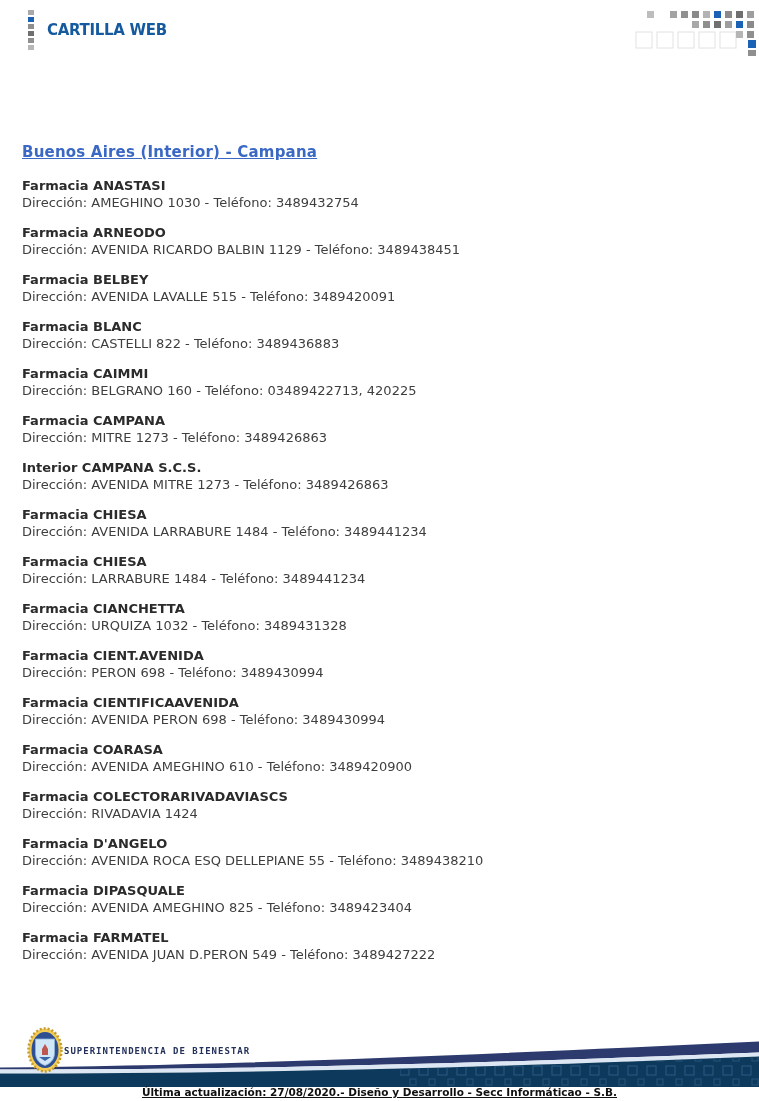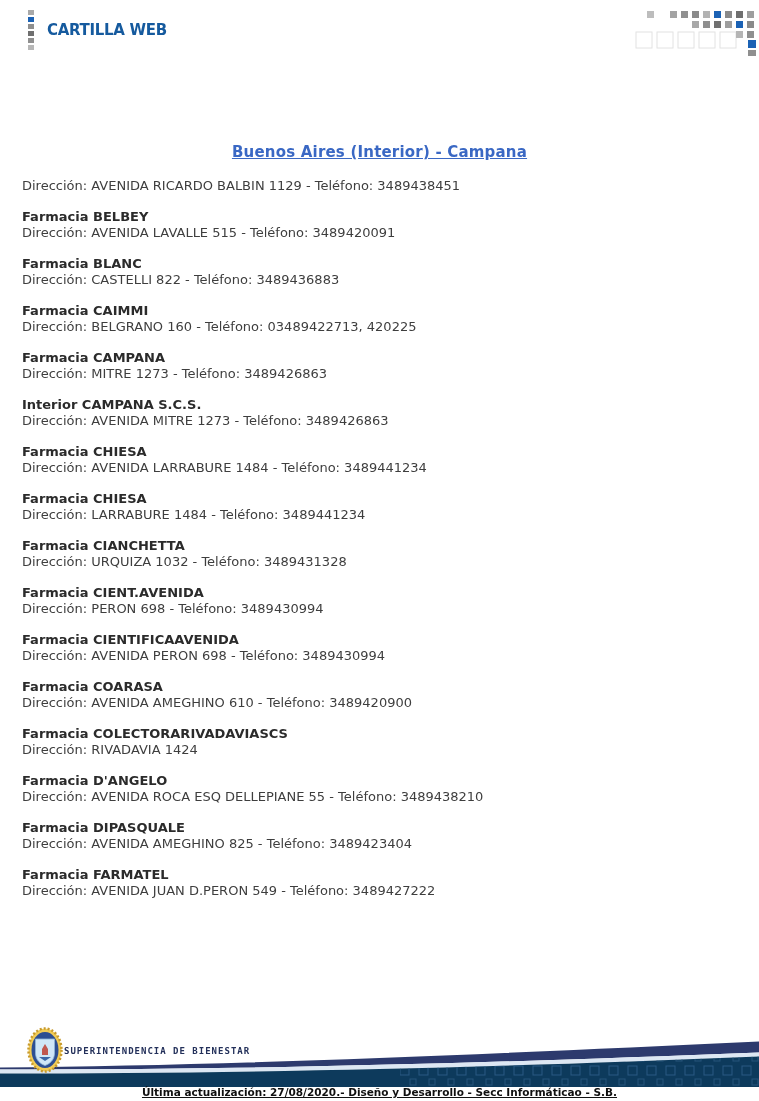--- a/index.html
+++ b/index.html
@@ -21,21 +21,20 @@
     margin-left:13px;color:var(--brand-blue,#155a9e);
     font-size:15px;font-weight:bold;letter-spacing:-0.3px;
   }
   .header-decor{position:absolute;top:8px;right:0;}
   
   .main{position:absolute;top:143px;left:22px;width:715px;}
   .page-title{
     margin:0 0 17px 0;font-size:15px;font-weight:bold;
     color:var(--title-blue,#3a68c4);text-decoration:underline;
     letter-spacing:0.2px;
-    text-align:center;
   }
   .entry{margin:0 0 14px 0;}
   .entry-title{
     font-size:13px;font-weight:bold;color:var(--heading-text,#2b2b2b);
     line-height:16.5px;
   }
   .entry-detail{
     font-size:13px;color:var(--text-main,#3e3e3e);line-height:16.5px;
   }
   
@@ -97,22 +96,27 @@
     <rect x="101" y="23" width="7" height="7" fill="#b5b5b5"></rect>
     <rect x="112" y="23" width="7" height="7" fill="#8f8f8f"></rect>
     <rect x="113" y="32" width="8" height="8" fill="#1b62b5"></rect>
     <rect x="113" y="42" width="8" height="6" fill="#8f8f8f"></rect>
   </svg>
 </div>
 
 <div class="main">
   <h1 class="page-title">Buenos Aires (Interior) - Campana</h1>
   <div>
-
-  <div class="entry">
+  <div class="entry">
+    <div class="entry-title">Farmacia ANASTASI</div>
+    <div class="entry-detail">Dirección: AMEGHINO 1030 - Teléfono: 3489432754</div>
+  </div>
+
+  <div class="entry">
+    <div class="entry-title">Farmacia ARNEODO</div>
     <div class="entry-detail">Dirección: AVENIDA RICARDO BALBIN 1129 - Teléfono: 3489438451</div>
   </div>
 
   <div class="entry">
     <div class="entry-title">Farmacia BELBEY</div>
     <div class="entry-detail">Dirección: AVENIDA LAVALLE 515 - Teléfono: 3489420091</div>
   </div>
 
 
   <div class="entry">

